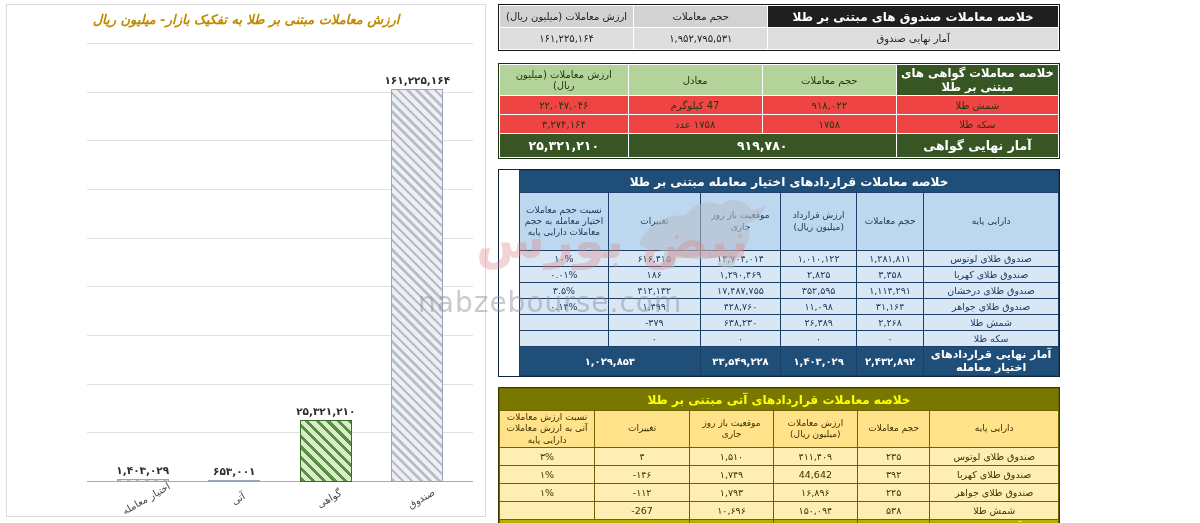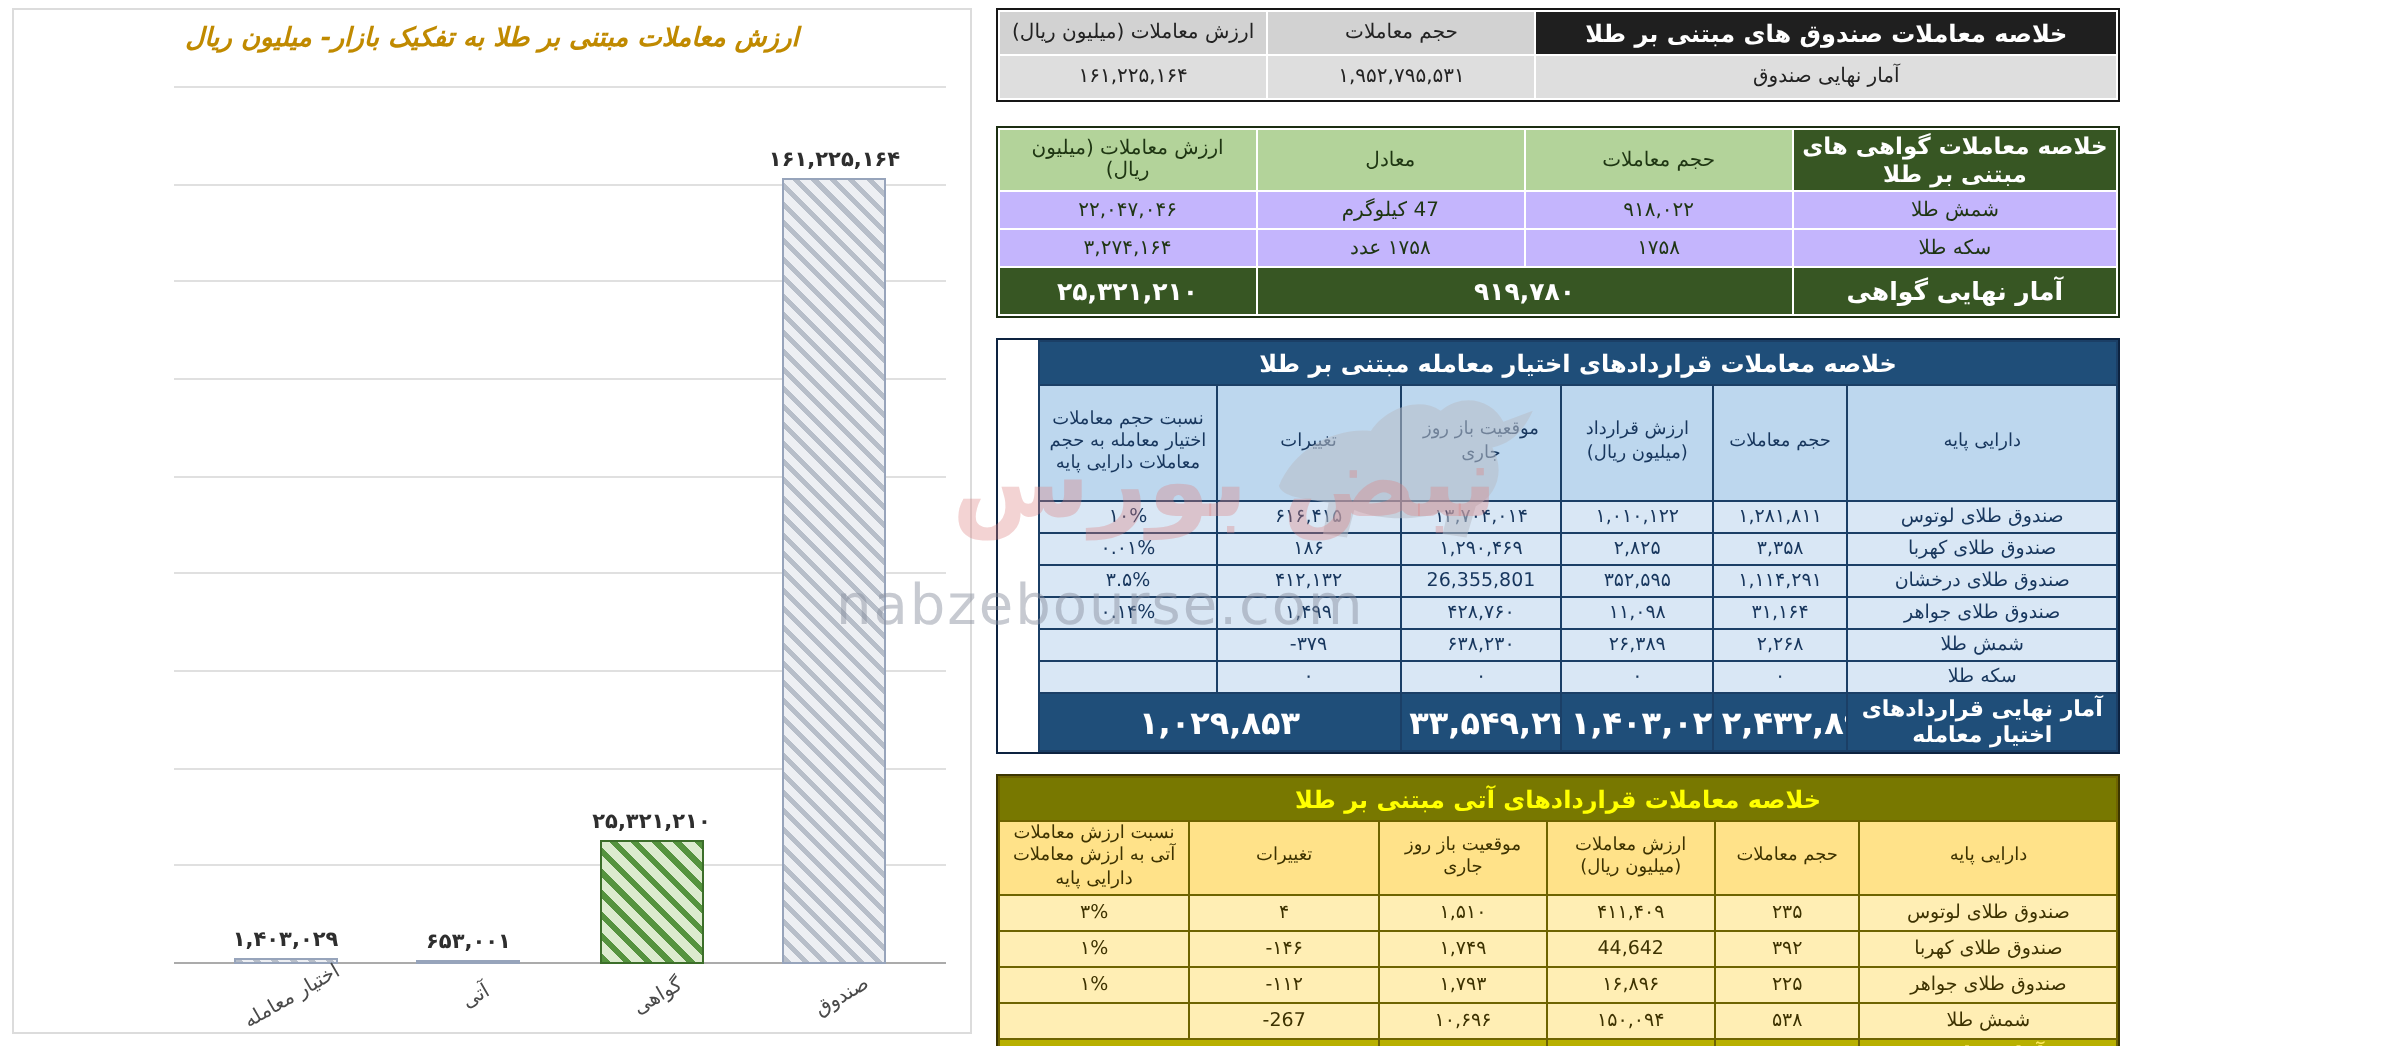--- a/index.html
+++ b/index.html
@@ -70,34 +70,34 @@
   
   .t-funds tr { height:22px; }
   .t-funds td { border:1px solid #ffffff; font-size:10px; color:#222; background:#dedede; }
   .t-funds td.dark { background:#1f1f1f; color:#fff; font-weight:bold; font-size:12px; }
   .t-funds td.head { background:#d2d2d2; }
 
   
   .t-cert tr { height:19px; }
   .t-cert tr.first { height:22px; }
   .t-cert tr.foot { height:24px; }
-  .t-cert td { border:1px solid #ffffff; font-size:10px; color:#1e3512; background:#c4b5fd; }
+  .t-cert td { border:1px solid #ffffff; font-size:10px; color:#1e3512; background:#ef4444; }
   .t-cert td.dark { background:#375623; color:#fff; font-weight:bold; font-size:11.5px; }
   .t-cert td.head { background:#b3d39a; }
   .t-cert tr.foot td { background:#375623; color:#fff; font-weight:bold; font-size:12.5px; }
 
   
   .t-opt tr.title { height:22px; }
   .t-opt tr.head  { height:58px; }
   .t-opt tr.data  { height:16px; }
   .t-opt tr.foot  { height:24px; }
   .t-opt td { border:1px solid #1b3f66; font-size:9.5px; color:#17365d; background:#d9e7f5; }
   .t-opt tr.title td { background:#1f4e79; color:#fff; font-weight:bold; font-size:12px; }
   .t-opt tr.head td { background:#bdd7ee; font-size:9px; line-height:1.25; padding:1px 3px; }
-  .t-opt tr.foot td { background:#1f4e79; color:#fff; font-weight:bold; font-size:16px; }
+  .t-opt tr.foot td { background:#1f4e79; color:#fff; font-weight:bold; font-size:10px; }
   .t-opt tr.foot td.lbl { font-size:11px; }
 
   
   .t-fut tr.title { height:22px; }
   .t-fut tr.head  { height:36px; }
   .t-fut tr.data  { height:18px; }
   .t-fut tr.foot  { height:25px; }
   .t-fut td { border:1px solid #6e6300; font-size:9.5px; color:#3d3200; background:#ffeeb4; }
   .t-fut tr.title td { background:#787800; color:#ffff00; font-weight:bold; font-size:12px; }
   .t-fut tr.head td { background:#ffe289; font-size:9px; line-height:1.25; padding:1px 3px; }
@@ -258,21 +258,21 @@
           <td class="num">۳,۳۵۸</td>
           <td class="num">۲,۸۲۵</td>
           <td class="num">۱,۲۹۰,۴۶۹</td>
           <td class="num">۱۸۶</td>
           <td class="num">۰.۰۱%</td>
         </tr>
         <tr class="data">
           <td>صندوق طلای درخشان</td>
           <td class="num">۱,۱۱۴,۲۹۱</td>
           <td class="num">۳۵۲,۵۹۵</td>
-          <td class="num">26,355,801</td>
+          <td class="num">۱۷,۴۸۷,۷۵۵</td>
           <td class="num">۴۱۲,۱۳۲</td>
           <td class="num">۳.۵%</td>
         </tr>
         <tr class="data">
           <td>صندوق طلای جواهر</td>
           <td class="num">۳۱,۱۶۴</td>
           <td class="num">۱۱,۰۹۸</td>
           <td class="num">۴۲۸,۷۶۰</td>
           <td class="num">۱,۴۹۹</td>
           <td class="num">۰.۱۴%</td>

